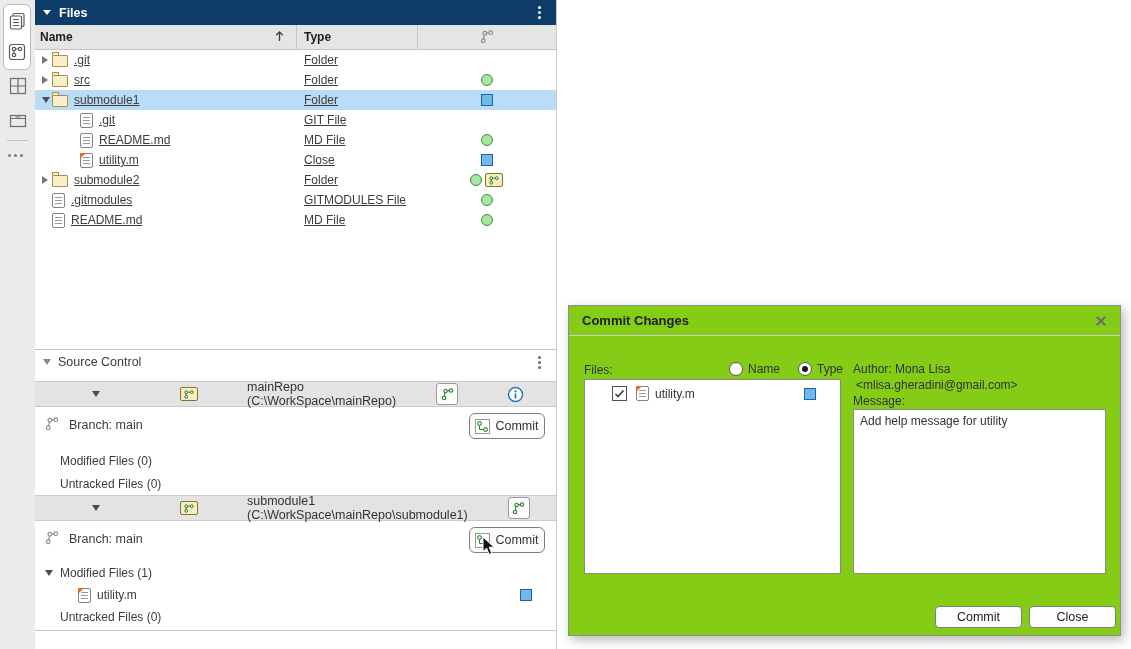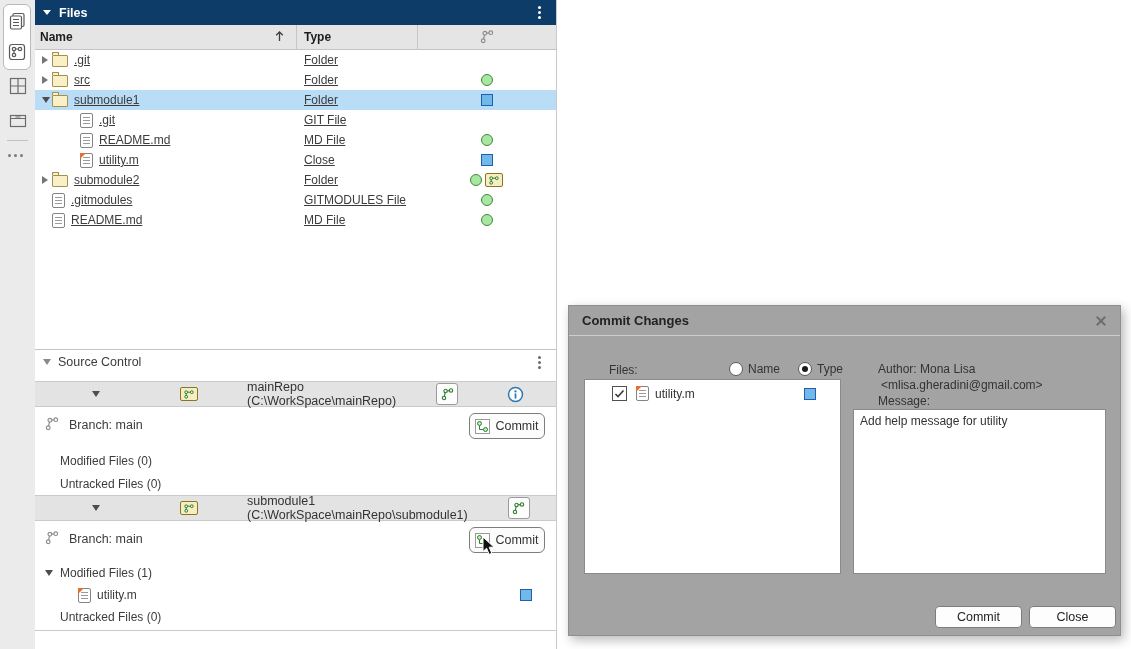--- a/index.html
+++ b/index.html
@@ -65,26 +65,26 @@
   .repo-kebab{margin-left:6px;}
   .branch-row{position:absolute;left:0;right:0;height:28px;display:flex;align-items:center;font-size:12.5px;color:#3c3c3c;}
   .brow1{top:411px;} .brow2{top:525px;}
   .commit-btn{position:absolute;right:11px;width:76px;height:26px;border:1px solid #7d7d7d;border-radius:6px;background:#fcfcfc;display:flex;align-items:center;justify-content:center;gap:5px;font-size:12.5px;color:#333;box-sizing:border-box;}
   .cbtn1{top:413px;} .cbtn2{top:527px;}
   .sc-label{position:absolute;font-size:12px;color:#3c3c3c;}
   .sc-row-flex{position:absolute;left:10px;display:flex;align-items:center;font-size:12px;color:#3c3c3c;}
   .sc-file-row{position:absolute;left:0;right:0;top:585px;height:20px;display:flex;align-items:center;font-size:12px;color:#3c3c3c;}
   .sc-bottom-line{position:absolute;left:0;right:0;top:630px;height:1px;background:#c9c9c9;}
   
-  .dialog{position:absolute;left:568px;top:305px;width:553px;height:331px;background:#a3a3a3;border:1px solid #8f8f8f;box-sizing:border-box;box-shadow:3px 4px 10px rgba(0,0,0,.28);}
+  .dialog{position:absolute;left:568px;top:305px;width:553px;height:331px;background:#84cc16;border:1px solid #8f8f8f;box-sizing:border-box;box-shadow:3px 4px 10px rgba(0,0,0,.28);}
   .dlg-title{height:29px;border-bottom:1px solid #cecece;display:flex;align-items:center;padding:0 13px;font-weight:bold;font-size:13px;color:#222;}
   .x-icon{position:relative;width:12px;height:12px;margin-left:auto;}
   .x-icon::before,.x-icon::after{content:"";position:absolute;left:5px;top:0;width:2px;height:12px;background:#6e6e6e;}
   .x-icon::before{transform:rotate(45deg);} .x-icon::after{transform:rotate(-45deg);}
-  .dlg-label{position:absolute;font-size:12px;color:#333;margin-left:25px;}
+  .dlg-label{position:absolute;font-size:12px;color:#333;}
   .radio-group{position:absolute;top:56px;left:15px;width:259px;display:flex;justify-content:flex-end;align-items:center;gap:5px;font-size:12px;color:#333;}
   .radio{width:12px;height:12px;border:1px solid #5a5a5a;border-radius:50%;background:#fff;position:relative;flex:none;}
   .radio.checked::after{content:"";position:absolute;left:3px;top:3px;width:6px;height:6px;border-radius:50%;background:#1a1a1a;}
   .rspace{width:8px;}
   .files-box{position:absolute;left:15px;top:73px;width:257px;height:195px;background:#fff;border:1px solid #8a8a8a;box-sizing:border-box;}
   .file-item{display:flex;align-items:center;margin:6px 24px 0 27px;font-size:12px;color:#333;}
   .checkbox{width:13px;height:13px;border:1px solid #505050;background:#fff;display:flex;align-items:center;justify-content:center;margin-right:9px;flex:none;}
   .msg-area{position:absolute;left:284px;top:103px;width:253px;height:165px;border:1px solid #8a8a8a;background:#fff;font-family:"Liberation Sans","DejaVu Sans",sans-serif;font-size:12px;color:#333;padding:4px 6px;box-sizing:border-box;resize:none;outline:none;}
   .dlg-btn{position:absolute;top:300px;width:87px;height:22px;border:1px solid #7d7d7d;border-radius:4px;background:#fdfdfd;display:flex;align-items:center;justify-content:center;font-size:12.5px;color:#222;box-sizing:border-box;}
   .btn-commit{left:366px;} .btn-close{left:460px;}

